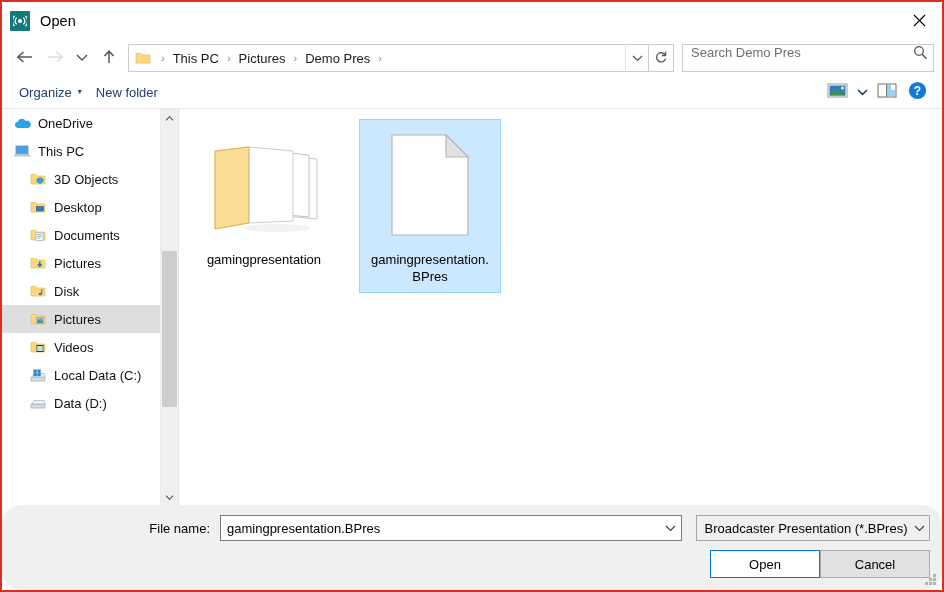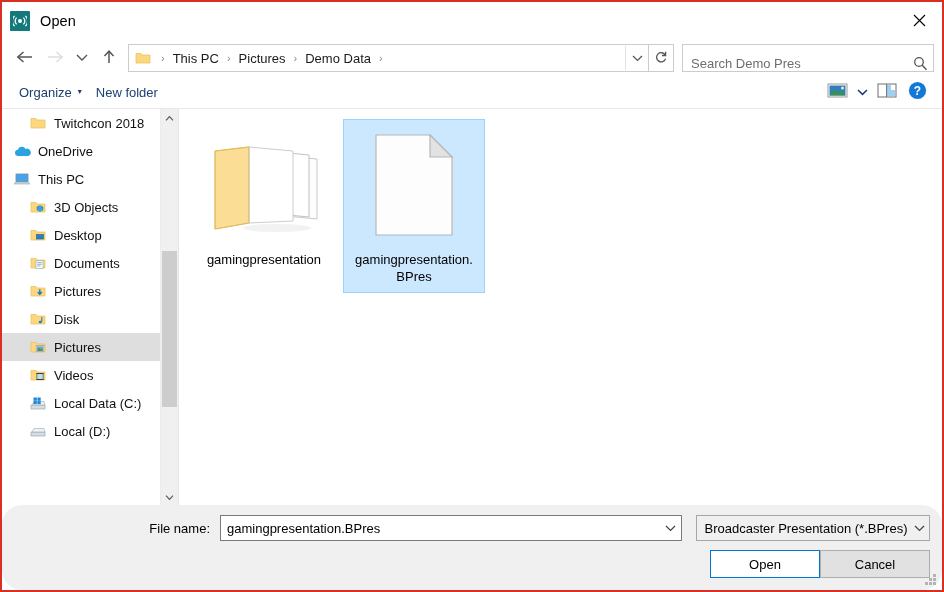--- a/index.html
+++ b/index.html
@@ -140,21 +140,21 @@
     border-left: none;
     background: #fff;
     flex: 0 0 24px;
   }
   .searchbox {
     width: 250px;
     height: 26px;
     border: 1px solid #cccccc;
     background: #ffffff;
     display: flex;
-    align-items: flex-end;
+    align-items: flex-start;
     margin-left: 8px;
     flex: 0 0 250px;
   }
   .searchbox input {
     border: none;
     outline: none;
     flex: 1 1 auto;
     font-family: "Liberation Sans", sans-serif;
     font-size: 13px;
     color: #222;
@@ -269,21 +269,21 @@
 
   
   .filepane {
     flex: 1 1 auto;
     background: #ffffff;
     border-left: 1px solid #e4e4e4;
     padding: 10px 17px 0 14px;
     display: flex;
     flex-wrap: wrap;
     align-content: flex-start;
-    gap: 0;
+    gap: 16px;
   }
   .tile {
     width: 142px;
     padding: 6px 4px 8px 4px;
     box-sizing: border-box;
     display: flex;
     flex-direction: column;
     align-items: center;
     margin-right: 8px;
   }
@@ -487,21 +487,21 @@
         <svg width="16" height="14" viewBox="0 0 16 14">
           <path d="M1 2.5 L6 2.5 L7.2 4 L15 4 L15 12 L1 12 Z" fill="#fcd77f" stroke="#e8bd57" stroke-width=".7"></path>
         </svg>
       </span>
       <div class="crumbs">
         <span class="crumb-sep">›</span>
         <span class="crumb">This PC</span>
         <span class="crumb-sep">›</span>
         <span class="crumb">Pictures</span>
         <span class="crumb-sep">›</span>
-        <span class="crumb">Demo Data</span>
+        <span class="crumb">Demo Pres</span>
         <span class="crumb-sep">›</span>
       </div>
       <div class="addr-chevron">
         <span>
           <svg width="11" height="8" viewBox="0 0 11 8">
             <path d="M1 2 L5.5 6.4 L10 2" stroke="#555" stroke-width="1.3" fill="none"></path>
           </svg>
         </span>
       </div>
     </div>
@@ -571,28 +571,20 @@
           <text x="9.5" y="14" font-family="Liberation Sans, sans-serif" font-size="12" font-weight="bold" fill="#ffffff" text-anchor="middle">?</text>
         </svg>
       </span>
     </div>
   </div>
 
   <div class="body">
 
     <div class="sidebar">
 
-      <div class="nav-item indent-1">
-        <span class="nav-ico">
-          <svg width="16" height="14" viewBox="0 0 16 14">
-            <path d="M1 2.5 L6 2.5 L7.2 4 L15 4 L15 12 L1 12 Z" fill="#fcd77f" stroke="#e8bd57" stroke-width=".7"></path>
-          </svg>
-        </span>
-        <span>Twitchcon 2018</span>
-      </div>
 
       <div class="nav-item">
         <span class="nav-ico">
           <svg width="18" height="13" viewBox="0 0 18 13">
             <path d="M4.5 11 A3.2 3.2 0 0 1 4.8 4.7 A4.3 4.3 0 0 1 12.6 3.9 A3.1 3.1 0 0 1 15.3 11 Z" fill="#2aa3e0"></path>
           </svg>
         </span>
         <span>OneDrive</span>
       </div>
 
@@ -700,21 +692,21 @@
         <span>Local Data (C:)</span>
       </div>
 
       <div class="nav-item indent-2">
         <span class="nav-ico">
           <svg width="18" height="13" viewBox="0 0 18 13">
             <path d="M2 7 L16 7 L16 11 L2 11 Z" fill="#d6dee4" stroke="#9aa8b2" stroke-width=".7"></path>
             <path d="M3 7 L5 3.5 L15 3.5 L16 7 Z" fill="#eef2f5" stroke="#9aa8b2" stroke-width=".6"></path>
           </svg>
         </span>
-        <span>Local (D:)</span>
+        <span>Data (D:)</span>
       </div>
 
       <div class="sb-scrollbar">
         <div class="sb-arrow">
           <span>
             <svg width="9" height="7" viewBox="0 0 9 7">
               <path d="M1 5.4 L4.5 1.6 L8 5.4" stroke="#5a5a5a" stroke-width="1.2" fill="none"></path>
             </svg>
           </span>
         </div>

